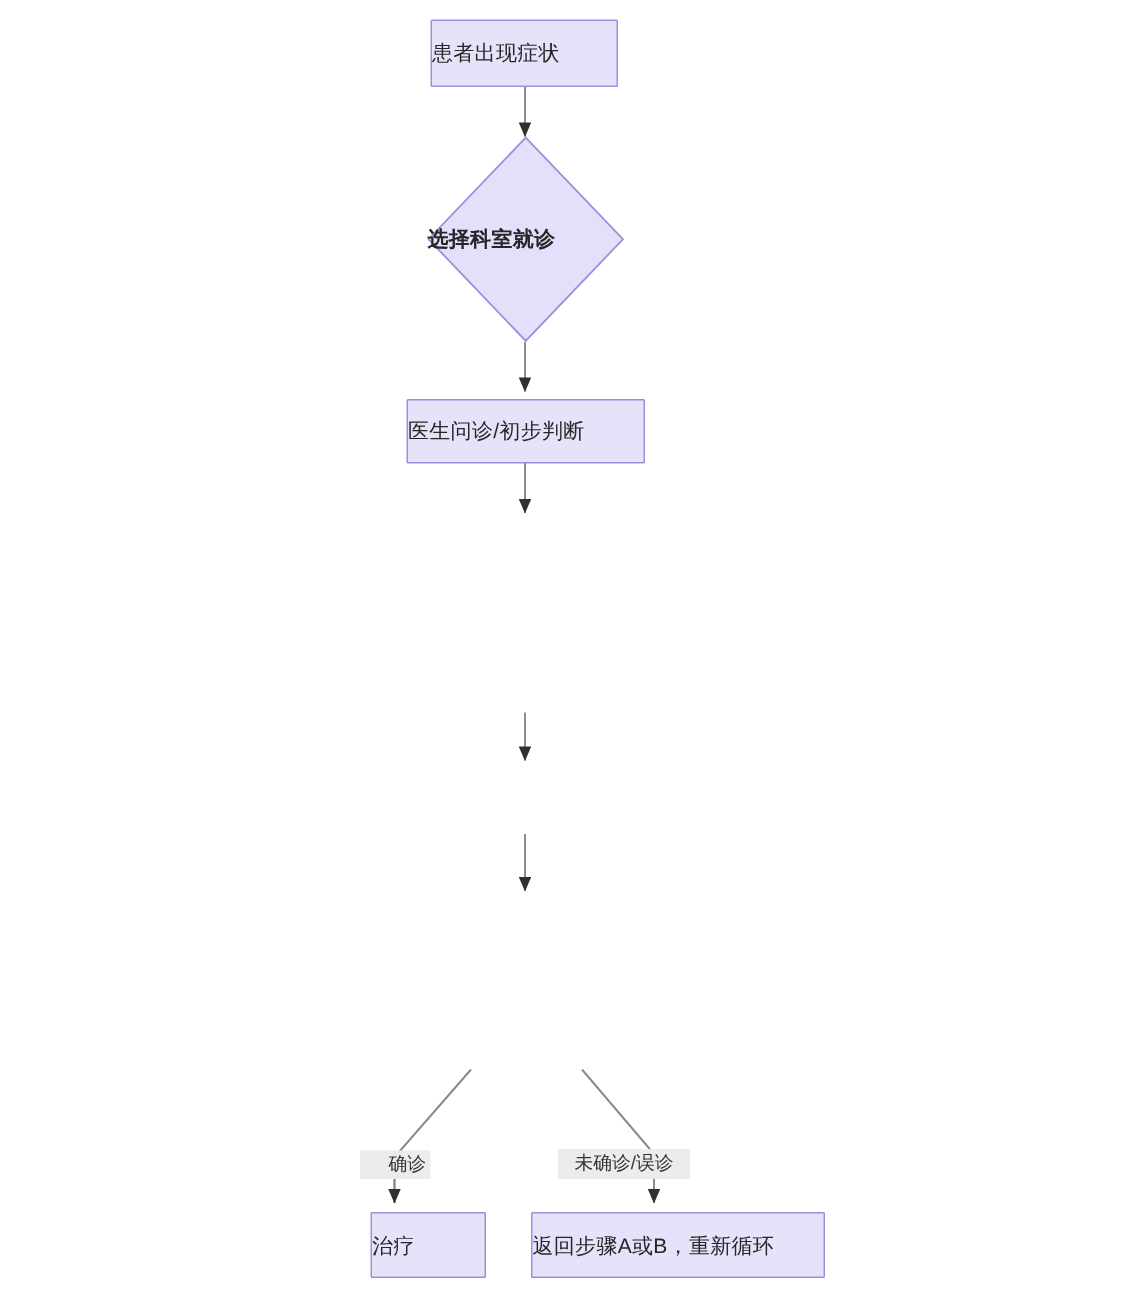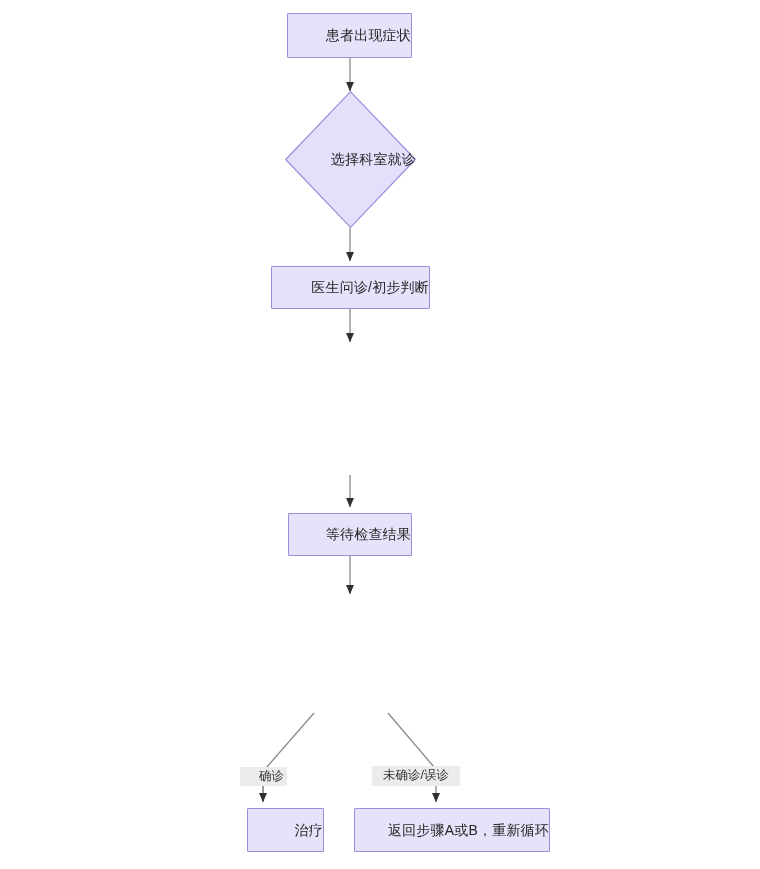--- a/index.html
+++ b/index.html
@@ -24,21 +24,21 @@
     left: 0;
     top: 0;
     width: 760px;
     height: 869px;
   }
   .node {
     position: absolute;
     box-sizing: border-box;
     display: flex;
     align-items: center;
-    justify-content: flex-end;
+    justify-content: flex-start;
     text-align: center;
   }
   .node-rect {
     background: #e7e2fa;
     border: 1px solid #9a8fdb;
     border-radius: 1px;
   }
   .node-rect .node-label {
     font-size: 14px;
     color: #262626;
@@ -103,35 +103,32 @@
     <path d="M263,786 L263,802" stroke="#8a8a8a" stroke-width="1.3" fill="none" marker-end="url(#arrowhead)"></path>
 
     <path d="M388,713 L434,767" stroke="#8a8a8a" stroke-width="1.3" fill="none"></path>
     <path d="M436,786 L436,802" stroke="#8a8a8a" stroke-width="1.3" fill="none" marker-end="url(#arrowhead)"></path>
   </svg>
 
   <div class="node node-rect" style="left:287px; top:13px; width:125px; height:45px;">
     <span class="node-label">患者出现症状</span>
   </div>
 
-  <div class="node node-diamond" style="left:285px; top:91px; width:131px; height:137px;">
+  <div class="node node-diamond" style="left:285px; top:91px; width:131px; height:137px;font-weight:bold;">
     <svg class="diamond-shape" viewBox="0 0 131 137" preserveAspectRatio="none" xmlns="http://www.w3.org/2000/svg">
       <polygon points="65.5,0.7 130.3,68.5 65.5,136.3 0.7,68.5" fill="#e4dffb" stroke="#9a8fdb" stroke-width="1.2"></polygon>
     </svg>
     <span class="node-label">选择科室就诊</span>
   </div>
 
   <div class="node node-rect" style="left:271px; top:266px; width:159px; height:43px;">
     <span class="node-label">医生问诊/初步判断</span>
   </div>
 
 
-  <div class="node node-rect" style="left:288px; top:513px; width:124px; height:43px;">
-    <span class="node-label">等待检查结果</span>
-  </div>
 
 
   <div class="edge-label" style="left:240px; top:767px; width:47px; height:19px; line-height:17px;padding-left:18px;">确诊</div>
 
   <div class="edge-label" style="left:372px; top:766px; width:88px; height:20px; line-height:17px;">未确诊/误诊</div>
 
   <div class="node node-rect" style="left:225px; top:808px; width:77px; height:44px;margin-left:22px;">
     <span class="node-label">治疗</span>
   </div>
 

